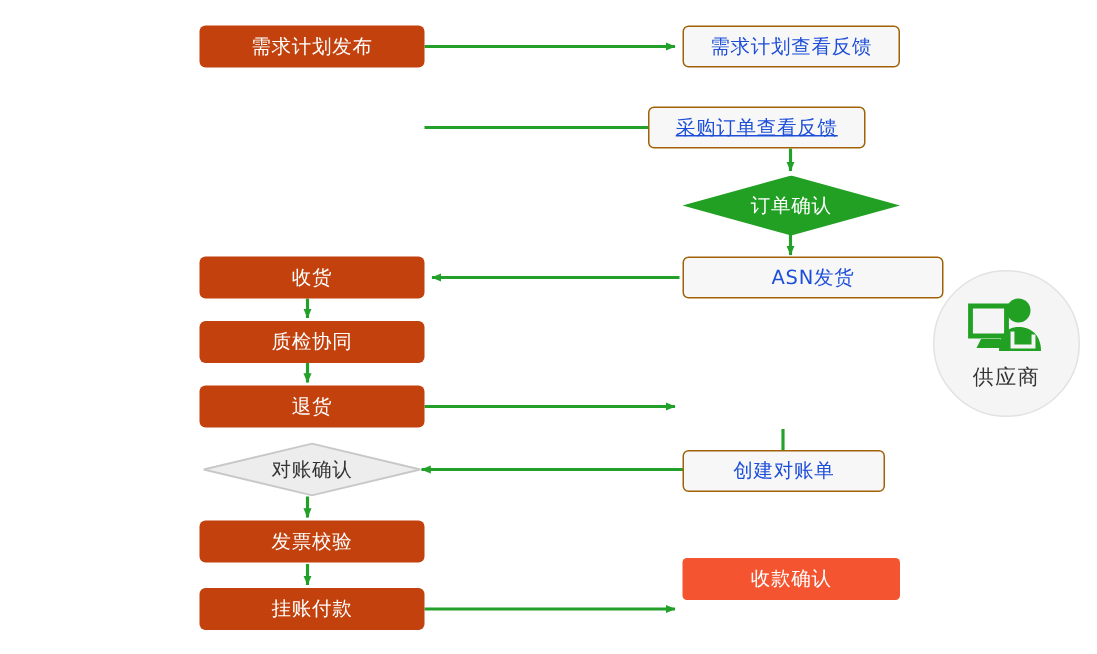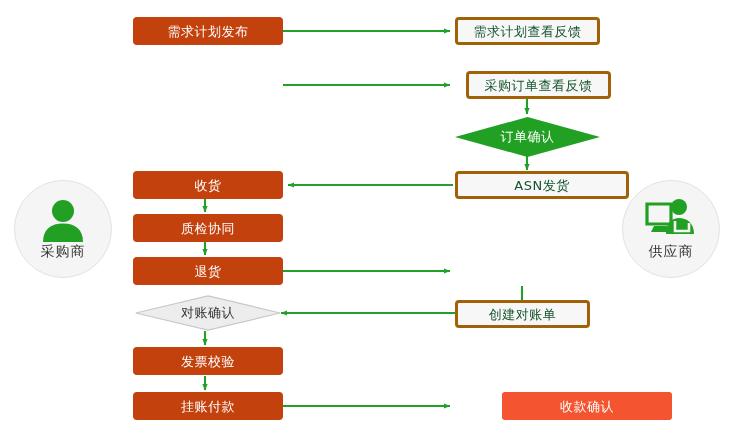--- a/index.html
+++ b/index.html
@@ -36,22 +36,22 @@
     color: #ffffff;
     border-radius: 4px;
   }
   .node.orange {
     background: #f4542f;
     color: #ffffff;
     border-radius: 3px;
   }
   .node.grey {
     background: #f7f7f7;
-    color: #14532d;
-    border: 3px solid #a16207;
+    color: #1d4ed8;
+    border: 1px solid #a16207;
     border-radius: 4px;
   }
 
   
   .diamond {
     position: absolute;
   }
   .diamond .dlabel {
     position: absolute;
     left: 0;
@@ -138,27 +138,20 @@
       <path d="M522,286 L522,313 L281,313" marker-end="url(#ah)"></path>
 
       <path d="M205,331 L205,345" marker-end="url(#ah)"></path>
 
       <path d="M205,376 L205,390" marker-end="url(#ah)"></path>
 
       <path d="M283,406 L450,406" marker-end="url(#ah)"></path>
     </g>
   </svg>
 
-  <div class="avatar" style="left:14px; top:180px;">
-    <svg class="glyph" viewBox="0 0 52 44">
-      <circle cx="26" cy="13" r="11" fill="#21a024"></circle>
-      <path d="M6,44 C6,31 14,25.5 26,25.5 C38,25.5 46,31 46,44 Z" fill="#21a024"></path>
-    </svg>
-    <div class="alabel">采购商</div>
-  </div>
 
   <div class="avatar" style="left:622px; top:180px;">
     <svg class="glyph" viewBox="0 0 52 44">
 
       <path d="M2,6 L26,6 L26,26 L2,26 Z" fill="none" stroke="#21a024" stroke-width="3.2"></path>
 
       <path d="M9,28 L22,28 L24,34 L6,34 Z" fill="#21a024"></path>
 
       <circle cx="34" cy="9" r="8" fill="#21a024"></circle>
 
@@ -167,21 +160,21 @@
       <path d="M30,23 L30,33 L44,33 L44,25" fill="none" stroke="#f5f5f5" stroke-width="2.6"></path>
     </svg>
     <div class="alabel">供应商</div>
   </div>
 
   <div class="node green" style="left:133px; top:17px; width:150px; height:28px;">需求计划发布</div>
 
   <div class="node grey" style="left:455px; top:17px; width:145px; height:28px;">需求计划查看反馈</div>
 
 
-  <div class="node grey" style="left:466px; top:71px; width:145px; height:28px;">采购订单查看反馈</div>
+  <div class="node grey" style="left:432px; top:71px; width:145px; height:28px;text-decoration:underline;">采购订单查看反馈</div>
 
   <div class="diamond green" style="left:455px; top:117px; width:145px; height:40px;">
     <svg width="145" height="40" viewBox="0 0 145 40">
       <polygon points="72.5,0 145,20 72.5,40 0,20" fill="#21a024"></polygon>
     </svg>
     <div class="dlabel">订单确认</div>
   </div>
 
   <div class="node grey" style="left:455px; top:171px; width:174px; height:28px;">ASN发货</div>
 
@@ -197,15 +190,15 @@
     <svg width="146" height="36" viewBox="0 0 146 36">
       <polygon points="73,0.8 145.2,18 73,35.2 0.8,18" fill="#ededed" stroke="#c8c8c8" stroke-width="1.2"></polygon>
     </svg>
     <div class="dlabel">对账确认</div>
   </div>
 
   <div class="node green" style="left:133px; top:347px; width:150px; height:28px;">发票校验</div>
 
   <div class="node green" style="left:133px; top:392px; width:150px; height:28px;">挂账付款</div>
 
-  <div class="node orange" style="left:455px; top:392px; width:170px; height:28px;margin-left:47px;">收款确认</div>
+  <div class="node orange" style="left:455px; top:372px; width:145px; height:28px;">收款确认</div>
 
 </div>
 
 </body></html>

